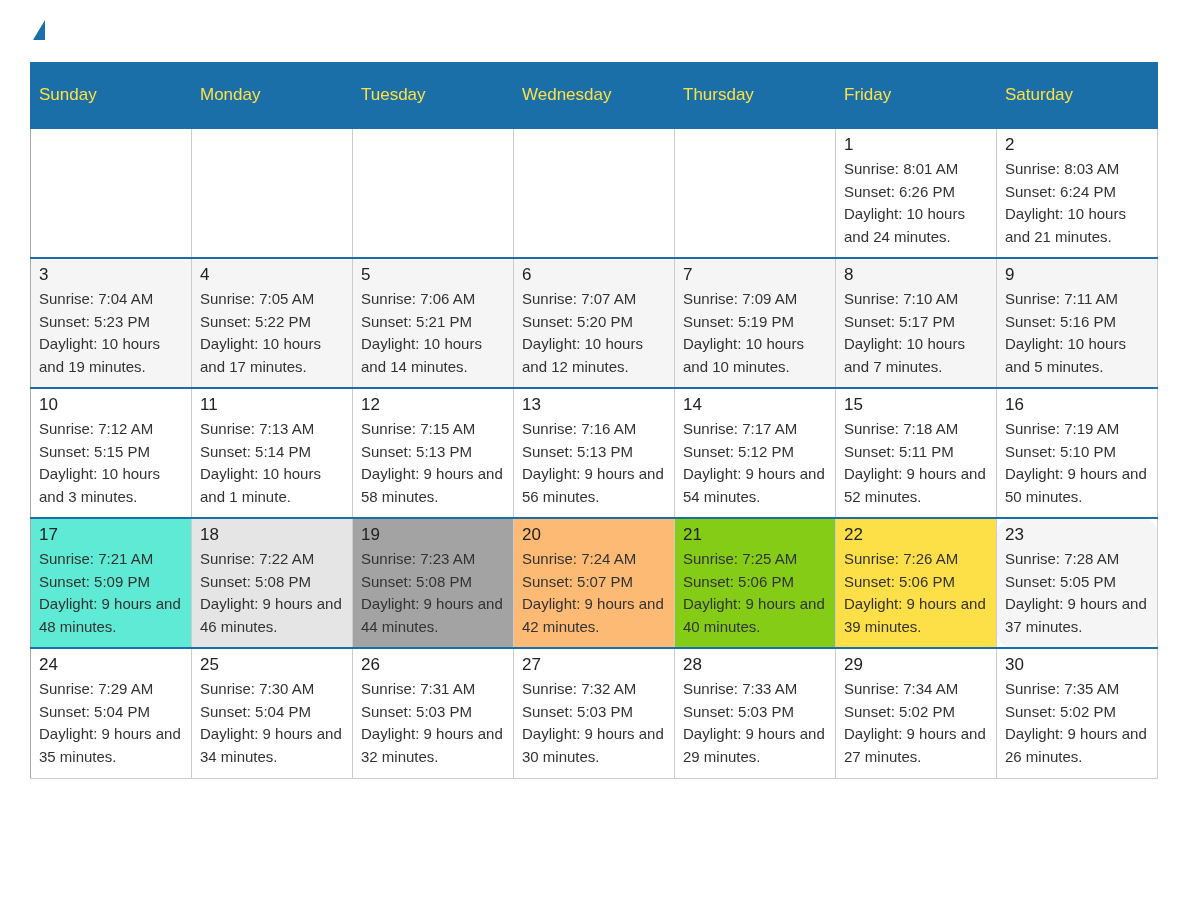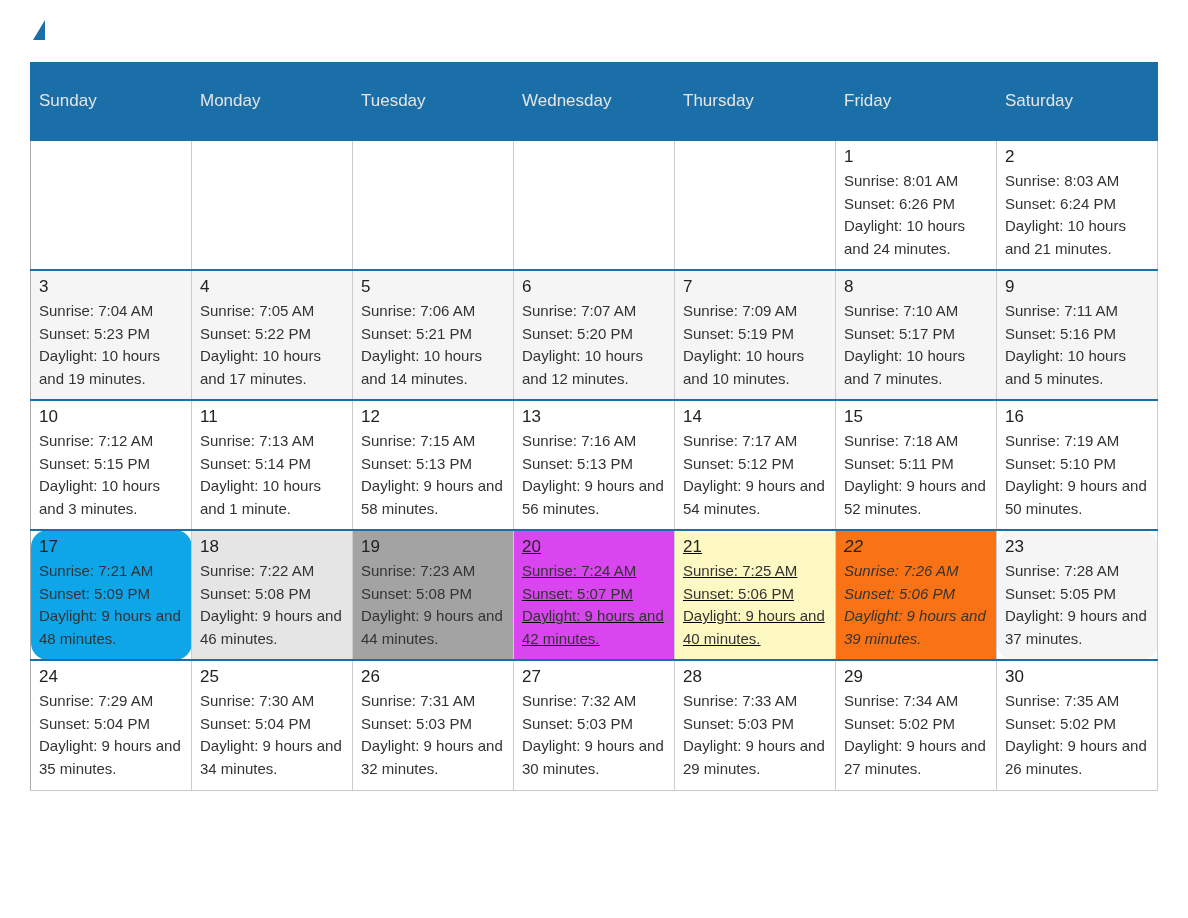--- a/index.html
+++ b/index.html
@@ -59,22 +59,22 @@
       color: #444;
       margin-top: 5px;
     }
     .calendar {
       width: 100%;
       border-collapse: collapse;
       border: 1px solid #aaa;
     }
     .calendar th {
       background-color: #1a6fa8;
-      color: #e5e5e5;
-      padding: 28px 8px;
+      color: #fde047;
+      padding: 22px 8px;
       font-size: 17px;
       font-weight: normal;
       text-align: left;
       border: 1px solid #1a6fa8;
     }
     .calendar td {
       vertical-align: top;
       border: 1px solid #ccc;
       padding: 6px 8px;
       width: calc(100% / 7);
@@ -206,41 +206,41 @@
         <td>
           <span class="day-number">15</span>
           <div class="day-info">Sunrise: 7:18 AM<br>Sunset: 5:11 PM<br>Daylight: 9 hours and 52 minutes.</div>
         </td>
         <td>
           <span class="day-number">16</span>
           <div class="day-info">Sunrise: 7:19 AM<br>Sunset: 5:10 PM<br>Daylight: 9 hours and 50 minutes.</div>
         </td>
       </tr>
       <tr class="week-row">
-        <td style="background: #0ea5e9; border-radius: 17px;">
+        <td style="background: #5eead4;">
           <span class="day-number">17</span>
           <div class="day-info">Sunrise: 7:21 AM<br>Sunset: 5:09 PM<br>Daylight: 9 hours and 48 minutes.</div>
         </td>
         <td style="background: #e5e5e5; margin-top: 39px;">
           <span class="day-number">18</span>
           <div class="day-info">Sunrise: 7:22 AM<br>Sunset: 5:08 PM<br>Daylight: 9 hours and 46 minutes.</div>
         </td>
         <td style="background: #a3a3a3;">
           <span class="day-number">19</span>
           <div class="day-info">Sunrise: 7:23 AM<br>Sunset: 5:08 PM<br>Daylight: 9 hours and 44 minutes.</div>
         </td>
-        <td style="background: #d946ef; text-decoration: underline;">
+        <td style="background: #fdba74;">
           <span class="day-number">20</span>
           <div class="day-info">Sunrise: 7:24 AM<br>Sunset: 5:07 PM<br>Daylight: 9 hours and 42 minutes.</div>
         </td>
-        <td style="background: #fef9c3; text-decoration: underline;">
+        <td style="background: #84cc16;">
           <span class="day-number">21</span>
           <div class="day-info">Sunrise: 7:25 AM<br>Sunset: 5:06 PM<br>Daylight: 9 hours and 40 minutes.</div>
         </td>
-        <td style="background: #f97316; font-style: italic;">
+        <td style="background: #fde047;">
           <span class="day-number">22</span>
           <div class="day-info">Sunrise: 7:26 AM<br>Sunset: 5:06 PM<br>Daylight: 9 hours and 39 minutes.</div>
         </td>
         <td style="background: rgb(245, 245, 245); border-radius: 16px;">
           <span class="day-number">23</span>
           <div class="day-info">Sunrise: 7:28 AM<br>Sunset: 5:05 PM<br>Daylight: 9 hours and 37 minutes.</div>
         </td>
       </tr>
       <tr class="week-row">
         <td>

